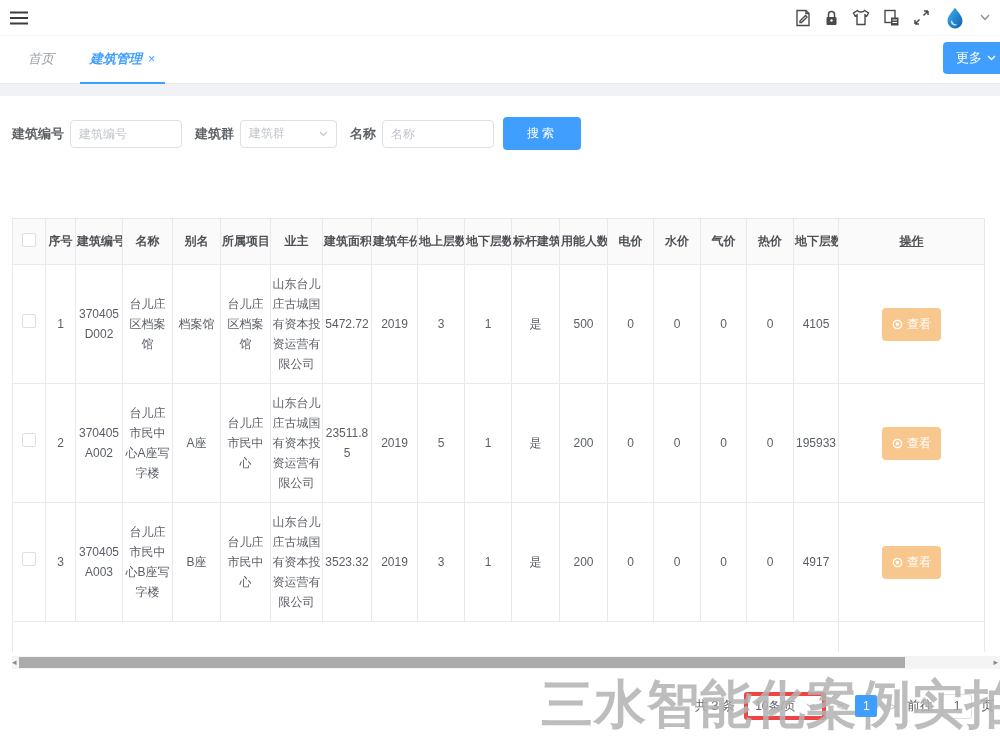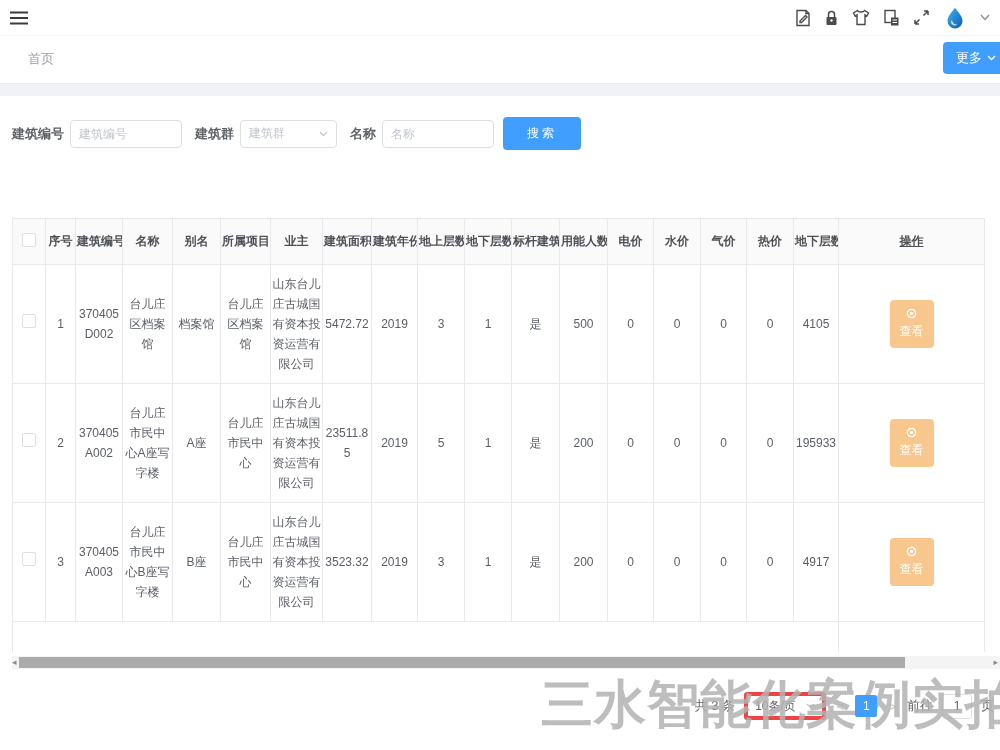--- a/index.html
+++ b/index.html
@@ -9,21 +9,21 @@
     background:#fff; color:#5a5e66; overflow:hidden; position:relative;
   }
   
   .topbar{ height:36px; display:flex; align-items:center; justify-content:space-between;
            padding:0 10px; border-bottom:1px solid #f4f5f6; background:#fff;}
   .topbar-right{ display:flex; align-items:center; gap:13px; }
   .icon-btn{ display:inline-flex; align-items:center; justify-content:center; cursor:pointer; }
   
   .tabbar{ height:48px; background:#fff; border-bottom:1px solid #e9eaec;
            display:flex; align-items:flex-end; padding-left:10px; position:relative;}
-  .tab{ font-size:13px; color:#9aa0a6; padding:0 18px 15px 18px; cursor:pointer; position:relative;}
+  .tab{ font-size:13px; color:#9aa0a6; padding:0 18px 15px 18px; cursor:pointer; position:relative;font-style:italic;}
   .tab.active{ color:#409eff; font-weight:bold; }
   .tab.active::after{ content:""; position:absolute; left:8px; right:8px; bottom:-1px;
            height:2px; background:#409eff; }
   .tab .close-x{ color:#409eff; font-size:12px; margin-left:6px; font-weight:normal; cursor:pointer;}
   .more-btn{ position:absolute; right:-12px; top:6px; background:#409eff; color:#fff;
            border:none; border-radius:4px; font-size:13px; padding:7px 16px 7px 13px;
            display:flex; align-items:center; gap:5px; cursor:pointer;}
   .gray-strip{ height:12px; background:#f0f2f5; }
   
   .search-row{ display:flex; align-items:center; margin:21px 0 0 12px; font-size:13px; }
@@ -45,21 +45,21 @@
   th{ background:#fafafa; height:46px; font-weight:bold; color:#4d5055;
       border-top:1px solid #e9e9eb; white-space:nowrap;}
   th:first-child, td:first-child{ border-left:1px solid #e9e9eb; }
   td{ height:119px; word-break:break-all; line-height:20px; background:#fff;}
   .op-col{ border-left:1px solid #ec4899; box-shadow:-6px 0 8px -6px rgba(0,0,0,0.12);text-decoration:underline;}
   tbody.filler td{ height:30px; border-bottom:none; border-right:1px solid #e9e9eb;}
   .cb{ display:inline-block; width:14px; height:14px; border:1px solid #dcdfe6;
        border-radius:2px; background:#fff; cursor:pointer;}
   .view-btn{ background:#f8c78d; color:#fff; border:none; border-radius:4px;
        font-size:12px; padding:8px 10px; display:inline-flex; align-items:center; gap:4px;
-       cursor:pointer; font-family:"Liberation Sans",sans-serif;flex-direction:column;}
+       cursor:pointer; font-family:"Liberation Sans",sans-serif;}
   
   .hscroll{ position:relative; margin-top:4px; height:13px; background:#f4f4f4; width:988px; }
   .hscroll .thumb{ position:absolute; left:7px; top:1px; width:886px; height:11px;
        background:#ababab; cursor:pointer;}
   .scroll-arrow{ position:absolute; top:0; font-size:9px; color:#8b8b8b; line-height:13px;
        cursor:pointer; }
   .scroll-arrow.left{ left:0;} .scroll-arrow.right{ right:2px;}
   
   .pagination{ position:absolute; right:6px; bottom:30px; display:flex; align-items:center;
        gap:9px; font-size:13px; color:#606266; }
@@ -141,20 +141,21 @@
     <span class="icon-btn">
       <svg width="10" height="7" viewBox="0 0 10 7" fill="none" stroke="#8d9299" stroke-width="1.4">
           <polyline points="1,1 5,5.5 9,1"></polyline>
         </svg>
     </span>
   </div>
 </div>
 
 <div class="tabbar">
   <div class="tab"><span>首页</span></div>
+  <div class="tab active"><span>建筑管理</span><span class="close-x">×</span></div>
   <button class="more-btn">
     <span>更多</span>
     <svg width="9" height="6" viewBox="0 0 9 6" fill="none" stroke="#fff" stroke-width="1.3">
         <polyline points="1,1 4.5,4.5 8,1"></polyline>
       </svg>
   </button>
 </div>
 <div class="gray-strip"></div>
 
 <div class="search-row">

